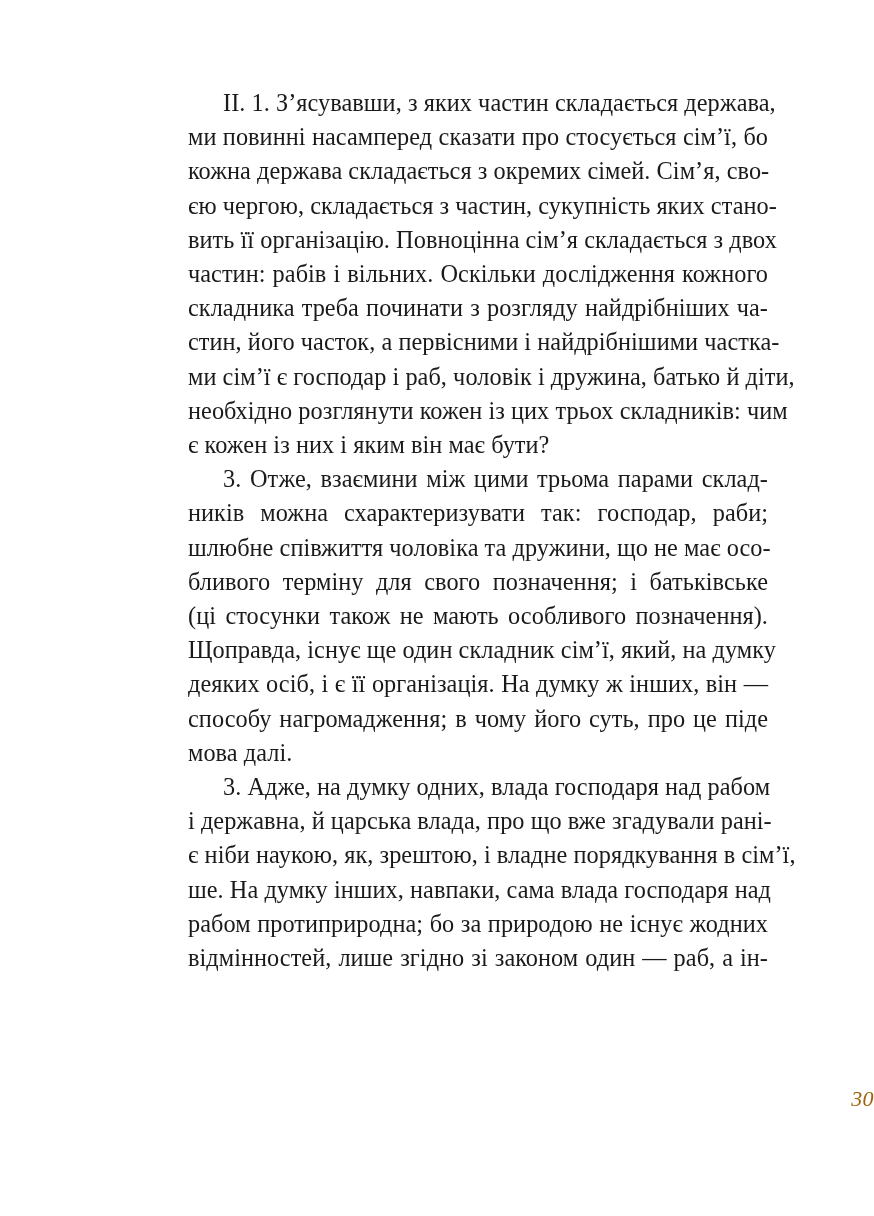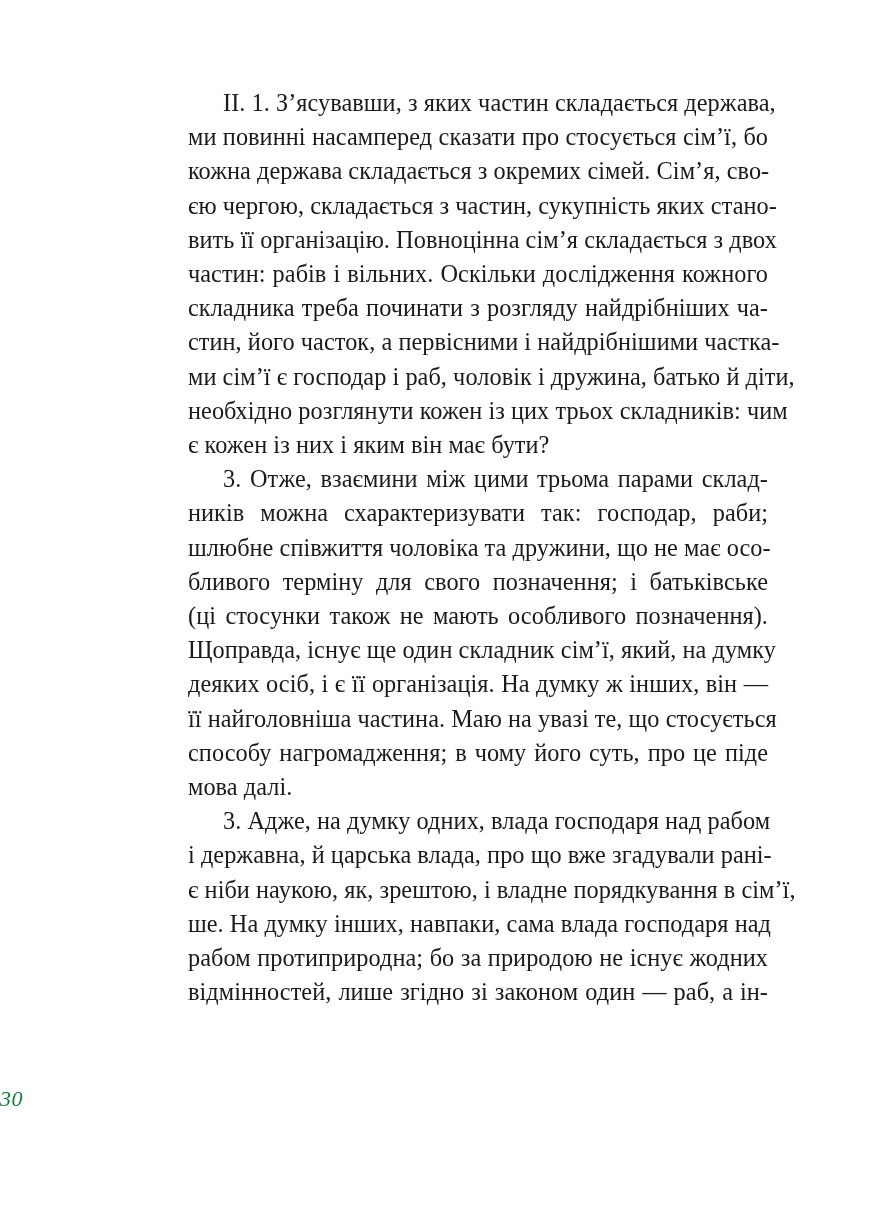--- a/index.html
+++ b/index.html
@@ -61,24 +61,24 @@
   .para .ln.last {
     text-align: center;
     text-align-last: left;
   }
 
   #folio {
     position: absolute;
     left: 0;
     top: 1086px;
     width: 874px;
-    text-align: left;
+    text-align: right;
     font-size: 22px;
     font-style: italic;
-    color: #15803d;
+    color: #a16207;
     letter-spacing: 0.4px;
   }
 </style>
 </head>
 <body>
 
 <div id="page">
 
   <div id="text-block">
 
@@ -97,21 +97,20 @@
     </p>
 
     <p class="para">
       <span class="ln first">3. Отже, взаємини між цими трьома парами склад-</span>
       <span class="ln">ників можна схарактеризувати так: господар, раби;</span>
       <span class="ln">шлюбне співжиття чоловіка та дружини, що не має осо-</span>
       <span class="ln">бливого терміну для свого позначення; і батьківське</span>
       <span class="ln">(ці стосунки також не мають особливого позначення).</span>
       <span class="ln">Щоправда, існує ще один складник сім’ї, який, на думку</span>
       <span class="ln">деяких осіб, і є її організація. На думку ж інших, він —</span>
-      <span class="ln">її найголовніша частина. Маю на увазі те, що стосується</span>
       <span class="ln">способу нагромадження; в чому його суть, про це піде</span>
       <span class="ln last">мова далі.</span>
     </p>
 
 
     <p class="para">
       <span class="ln first">3. Адже, на думку одних, влада господаря над рабом</span>
       <span class="ln">і державна, й царська влада, про що вже згадували рані-</span>
       <span class="ln">є ніби наукою, як, зрештою, і владне порядкування в сім’ї,</span>
       <span class="ln">ше. На думку інших, навпаки, сама влада господаря над</span>

